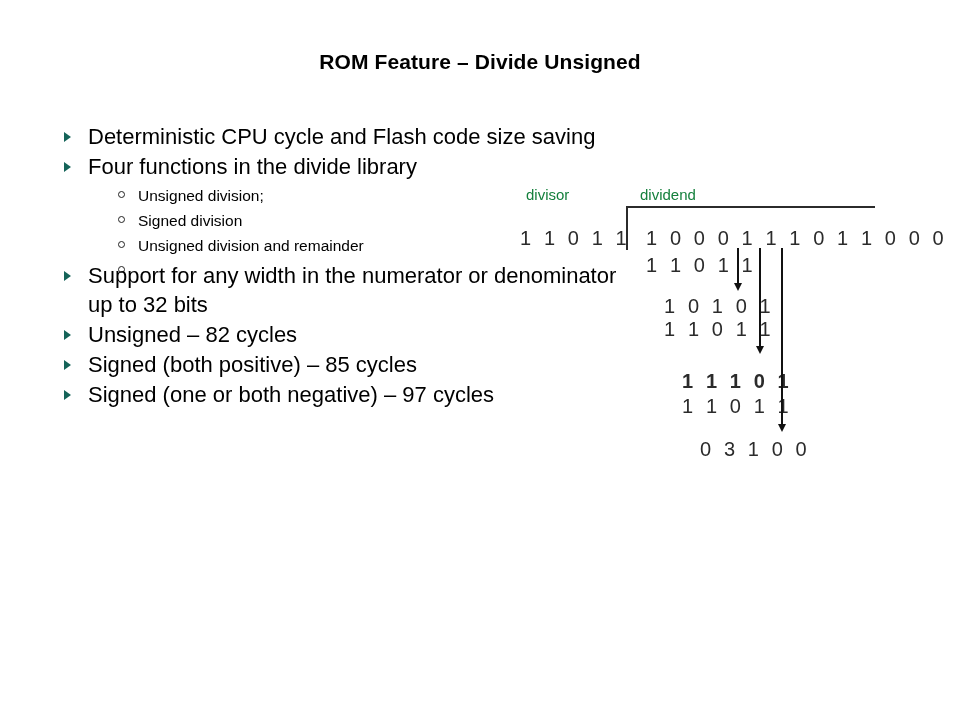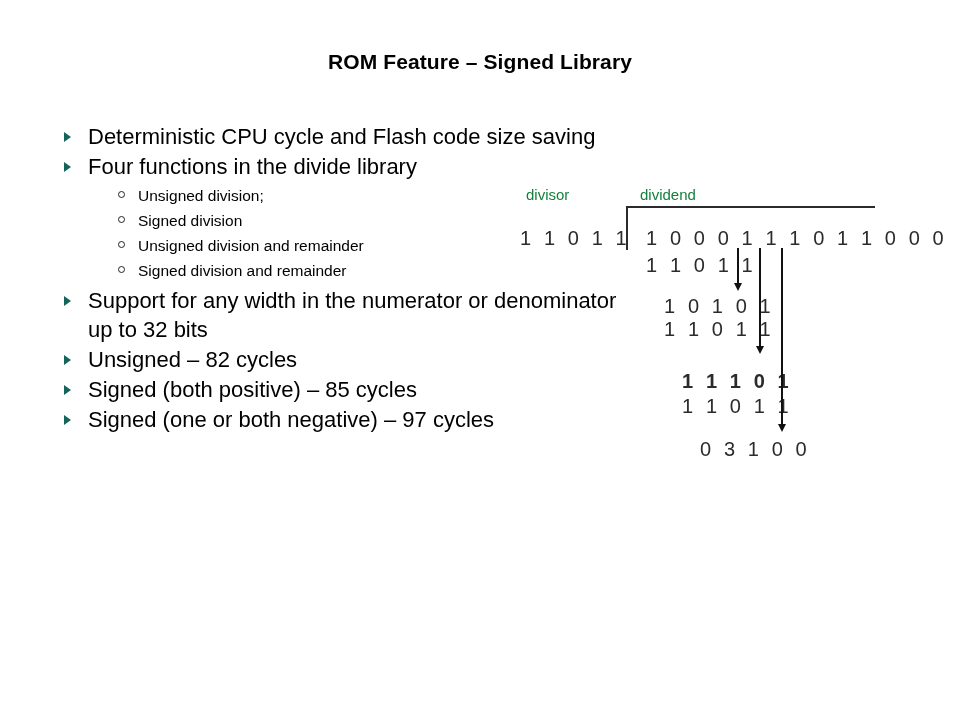--- a/index.html
+++ b/index.html
@@ -147,21 +147,21 @@
     border-left: 4.6px solid transparent;
     border-right: 4.6px solid transparent;
     border-top: 8px solid #111111;
   }
 </style>
 </head>
 <body>
 
 <div class="slide">
 
-  <div class="slide-title">ROM Feature – Signed Library</div>
+  <div class="slide-title">ROM Feature – Divide Unsigned</div>
 
   <ul class="body-list">
 
     <li class="bullet-l1">
       <span class="marker-tri"></span>
       <span>Deterministic CPU cycle and Flash code size saving</span>
     </li>
 
     <li class="bullet-l1">
       <span class="marker-tri"></span>
@@ -174,21 +174,20 @@
         <li class="bullet-l2">
           <span class="marker-circ"></span>
           <span>Signed division</span>
         </li>
         <li class="bullet-l2">
           <span class="marker-circ"></span>
           <span>Unsigned division and remainder</span>
         </li>
         <li class="bullet-l2">
           <span class="marker-circ"></span>
-          <span>Signed division and remainder</span>
         </li>
       </ul>
     </li>
 
     <li class="bullet-l1">
       <span class="marker-tri"></span>
       <span>Support for any width in the numerator or denominator up to 32 bits</span>
     </li>
 
     <li class="bullet-l1">

